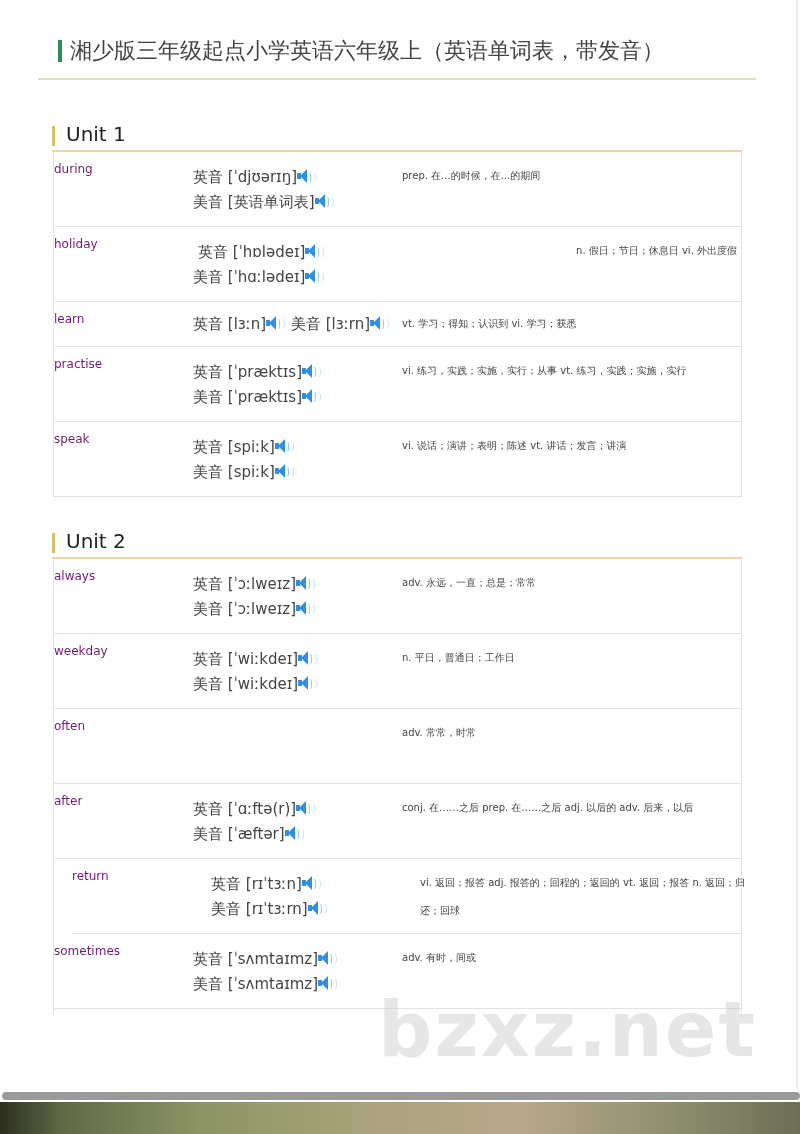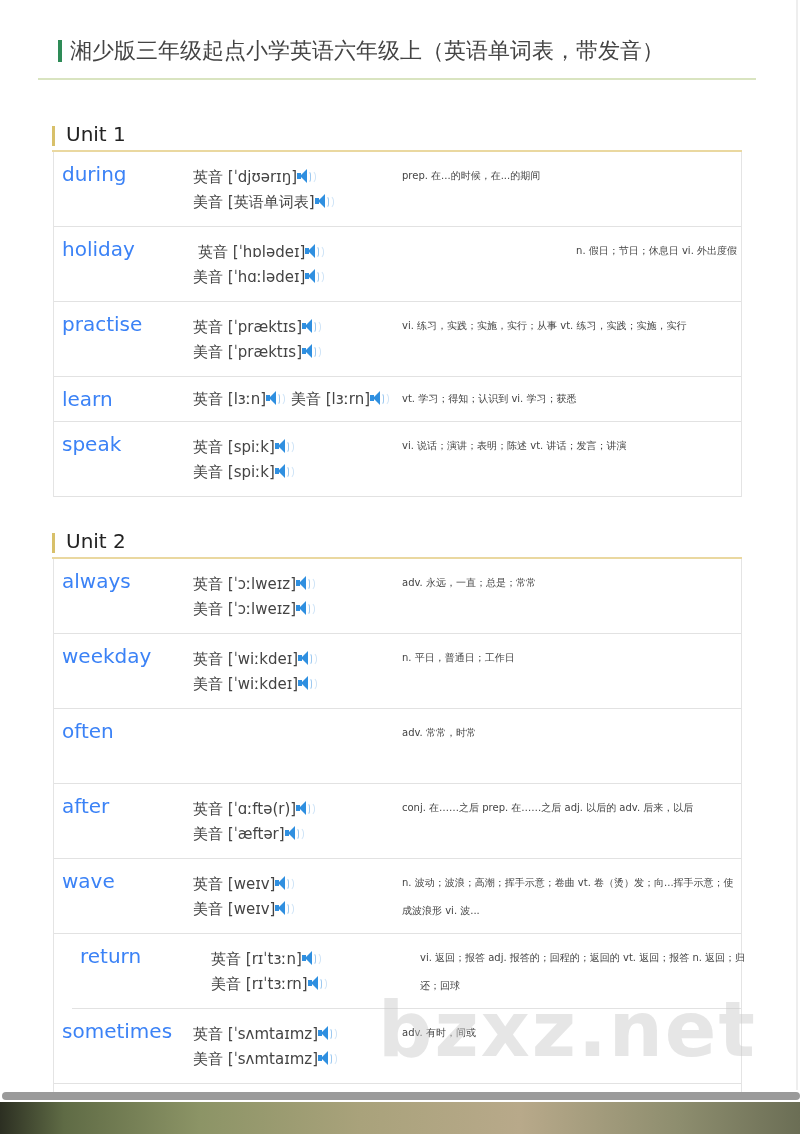--- a/index.html
+++ b/index.html
@@ -34,21 +34,21 @@
       position: absolute; left: 14px; top: -2px; font-size: 20px; color: #222;
     }
     .table {
       position: absolute; left: 53px; width: 687px;
       border-left: 1px solid #e4e4e4; border-right: 1px solid #e4e4e4;
     }
     .row {
       position: relative; border-bottom: 1px solid #e2e2e2;
     }
     .word {
-      position: absolute; left: 8px; top: 10px; font-size: 20px; color: #3b82f6;
+      position: absolute; left: 0; top: 10px; font-size: 12px; color: #701a75;
     }
     .pron {
       position: absolute; left: 139px; top: 10px; font-size: 15px; color: #444; line-height: 31px;
     }
     .pron .line { white-space: nowrap; display: block; margin-top: -6px; }
     .pron .line:first-child { margin-top: 0; }
     .pron-inline { white-space: nowrap; }
     .def {
       position: absolute; left: 348px; top: 10px; width: 335px; font-size: 10px; color: #444; line-height: 28px;
     }
@@ -102,34 +102,34 @@
       <div class="def">prep. 在...的时候，在...的期间</div>
     </div>
     <div class="row" style="height:74px;text-align:right;">
       <a class="word">holiday</a>
       <div class="pron">
         <span class="line"><span>英音</span> <span>[ˈhɒlədeɪ]</span><span class="spk"><i class="w1"></i><i class="w2"></i></span></span>
         <span class="line"><span>美音</span> <span>[ˈhɑːlədeɪ]</span><span class="spk"><i class="w1"></i><i class="w2"></i></span></span>
       </div>
       <div class="def">n. 假日；节日；休息日 vi. 外出度假</div>
     </div>
+    <div class="row" style="height:44px;">
+      <a class="word">learn</a>
+      <div class="pron" style="top:7px;">
+        <span class="pron-inline"><span>英音</span> <span>[lɜːn]</span><span class="spk"><i class="w1"></i><i class="w2"></i></span> <span>美音</span> <span>[lɜːrn]</span><span class="spk"><i class="w1"></i><i class="w2"></i></span></span>
+      </div>
+      <div class="def" style="top:8px;">vt. 学习；得知；认识到 vi. 学习；获悉</div>
+    </div>
     <div class="row" style="height:74px;">
       <a class="word">practise</a>
       <div class="pron">
         <span class="line"><span>英音</span> <span>[ˈpræktɪs]</span><span class="spk"><i class="w1"></i><i class="w2"></i></span></span>
         <span class="line"><span>美音</span> <span>[ˈpræktɪs]</span><span class="spk"><i class="w1"></i><i class="w2"></i></span></span>
       </div>
       <div class="def">vi. 练习，实践；实施，实行；从事 vt. 练习，实践；实施，实行</div>
-    </div>
-    <div class="row" style="height:44px;">
-      <a class="word">learn</a>
-      <div class="pron" style="top:7px;">
-        <span class="pron-inline"><span>英音</span> <span>[lɜːn]</span><span class="spk"><i class="w1"></i><i class="w2"></i></span> <span>美音</span> <span>[lɜːrn]</span><span class="spk"><i class="w1"></i><i class="w2"></i></span></span>
-      </div>
-      <div class="def" style="top:8px;">vt. 学习；得知；认识到 vi. 学习；获悉</div>
     </div>
     <div class="row" style="height:74px;">
       <a class="word">speak</a>
       <div class="pron">
         <span class="line"><span>英音</span> <span>[spiːk]</span><span class="spk"><i class="w1"></i><i class="w2"></i></span></span>
         <span class="line"><span>美音</span> <span>[spiːk]</span><span class="spk"><i class="w1"></i><i class="w2"></i></span></span>
       </div>
       <div class="def">vi. 说话；演讲；表明；陈述 vt. 讲话；发言；讲演</div>
     </div>
   </div>
@@ -160,28 +160,20 @@
       <div class="def">adv. 常常，时常</div>
     </div>
     <div class="row" style="height:74px;">
       <a class="word">after</a>
       <div class="pron">
         <span class="line"><span>英音</span> <span>[ˈɑːftə(r)]</span><span class="spk"><i class="w1"></i><i class="w2"></i></span></span>
         <span class="line"><span>美音</span> <span>[ˈæftər]</span><span class="spk"><i class="w1"></i><i class="w2"></i></span></span>
       </div>
       <div class="def">conj. 在……之后 prep. 在……之后 adj. 以后的 adv. 后来，以后</div>
     </div>
-    <div class="row" style="height:74px;">
-      <a class="word">wave</a>
-      <div class="pron">
-        <span class="line"><span>英音</span> <span>[weɪv]</span><span class="spk"><i class="w1"></i><i class="w2"></i></span></span>
-        <span class="line"><span>美音</span> <span>[weɪv]</span><span class="spk"><i class="w1"></i><i class="w2"></i></span></span>
-      </div>
-      <div class="def">n. 波动；波浪；高潮；挥手示意；卷曲 vt. 卷（烫）发；向...挥手示意；使成波浪形 vi. 波...</div>
-    </div>
     <div class="row" style="height:74px;margin-left:18px;">
       <a class="word">return</a>
       <div class="pron">
         <span class="line"><span>英音</span> <span>[rɪˈtɜːn]</span><span class="spk"><i class="w1"></i><i class="w2"></i></span></span>
         <span class="line"><span>美音</span> <span>[rɪˈtɜːrn]</span><span class="spk"><i class="w1"></i><i class="w2"></i></span></span>
       </div>
       <div class="def">vi. 返回；报答 adj. 报答的；回程的；返回的 vt. 返回；报答 n. 返回；归还；回球</div>
     </div>
     <div class="row" style="height:74px;">
       <a class="word">sometimes</a>

